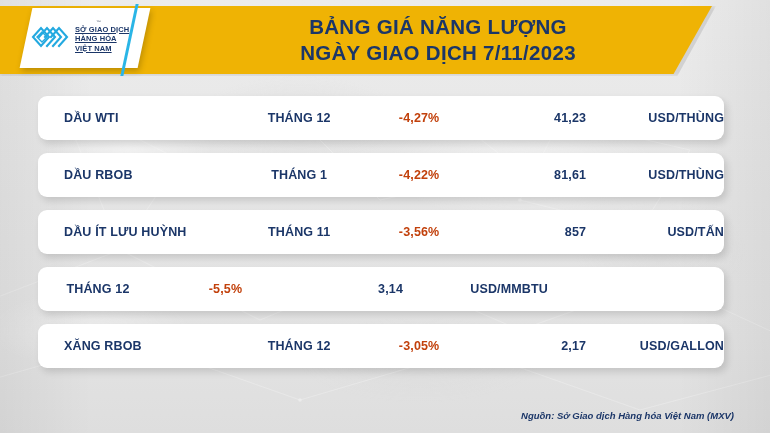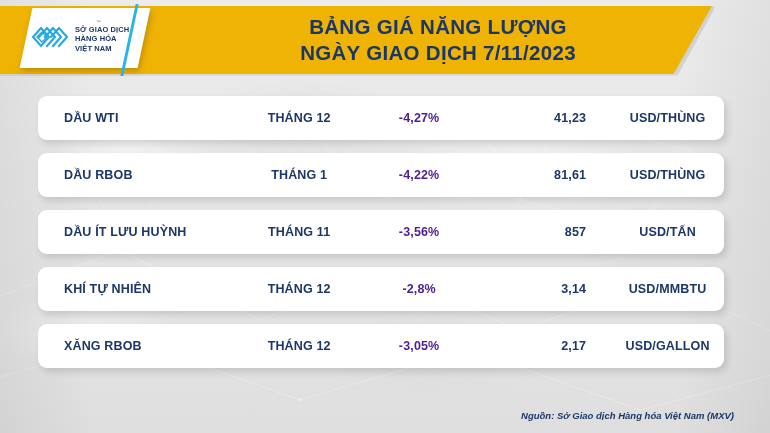--- a/index.html
+++ b/index.html
@@ -103,20 +103,21 @@
     color: #7a8595;
     font-weight: bold;
   }
   .logo-text {
     font-size: 7.5px;
     line-height: 9.6px;
     font-weight: bold;
     color: #1b3668;
     letter-spacing: .1px;
     white-space: nowrap;
+    text-decoration: underline;
   }
 
   .title-wrap {
     position: absolute;
     left: 178px; top: 8px;
     width: 520px; height: 64px;
     display: flex;
     flex-direction: column;
     align-items: center;
     justify-content: center;
@@ -147,23 +148,23 @@
     box-shadow: 3px 4px 7px rgba(0,0,0,.13);
     display: flex;
     align-items: center;
     font-size: 12.5px;
     font-weight: bold;
     color: #1b3668;
     letter-spacing: .15px;
   }
   .c-name   { width: 190px; padding-left: 26px; text-align: left; white-space: nowrap; }
   .c-month  { width: 120px; text-align: center; white-space: nowrap; }
-  .c-change { width: 135px; text-align: center; color: #4c1d95; white-space: nowrap; }
+  .c-change { width: 135px; text-align: center; color: #c2410c; white-space: nowrap; }
   .c-price  { width: 110px; text-align: right; padding-right: 8px; white-space: nowrap; }
-  .c-unit   { width: 120px; text-align: center; padding-left: 17px; white-space: nowrap; }
+  .c-unit   { width: 120px; text-align: right; padding-left: 17px; white-space: nowrap; }
 
   
   .footer {
     position: absolute;
     right: 36px; bottom: 12px;
     font-size: 9.5px;
     font-style: italic;
     font-weight: bold;
     color: #1b3668;
     white-space: nowrap;
@@ -250,23 +251,22 @@
 
     <div class="row">
       <div class="c-name">DẦU ÍT LƯU HUỲNH</div>
       <div class="c-month">THÁNG 11</div>
       <div class="c-change">-3,56%</div>
       <div class="c-price">857</div>
       <div class="c-unit">USD/TẤN</div>
     </div>
 
     <div class="row">
-      <div class="c-name">KHÍ TỰ NHIÊN</div>
       <div class="c-month">THÁNG 12</div>
-      <div class="c-change">-2,8%</div>
+      <div class="c-change">-5,5%</div>
       <div class="c-price">3,14</div>
       <div class="c-unit">USD/MMBTU</div>
     </div>
 
     <div class="row">
       <div class="c-name">XĂNG RBOB</div>
       <div class="c-month">THÁNG 12</div>
       <div class="c-change">-3,05%</div>
       <div class="c-price">2,17</div>
       <div class="c-unit">USD/GALLON</div>

